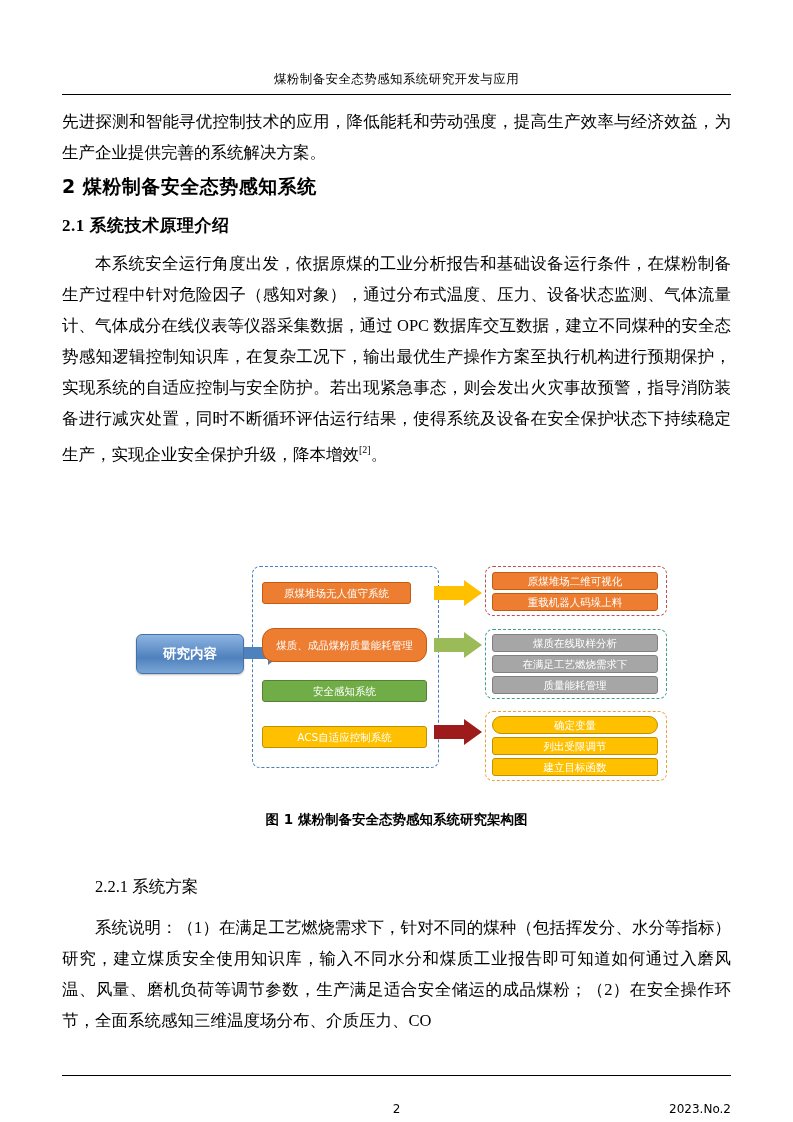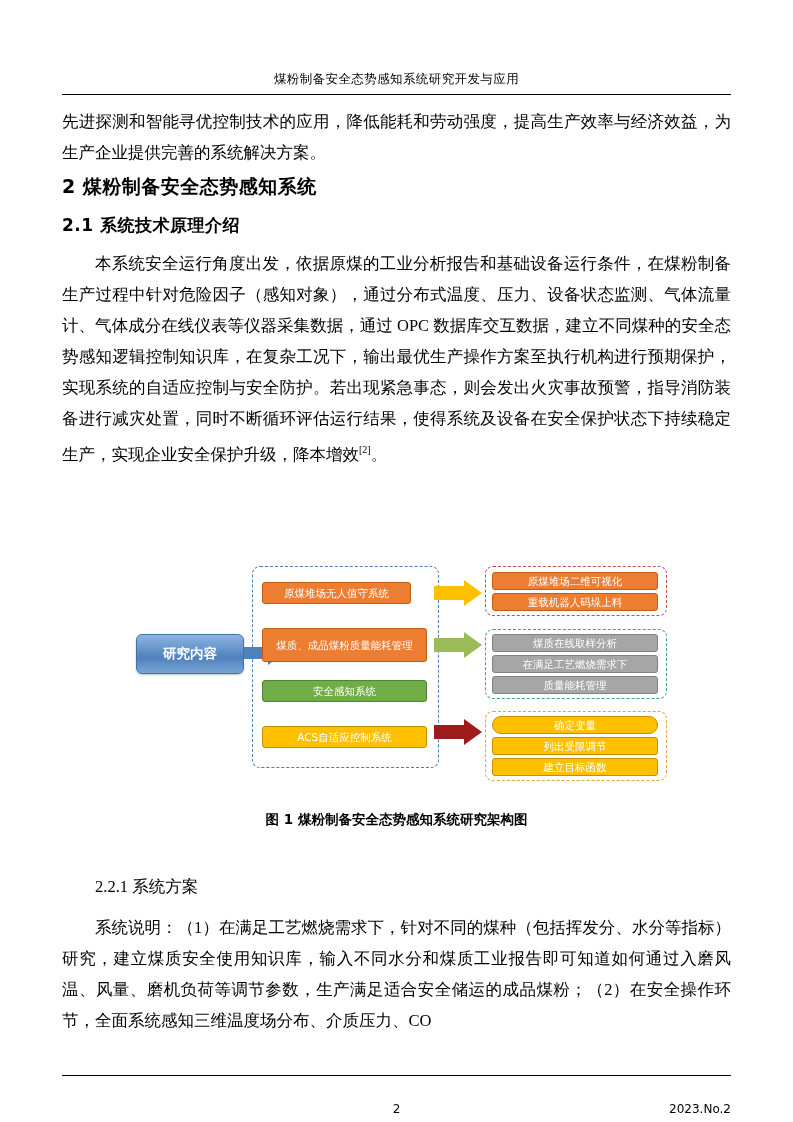--- a/index.html
+++ b/index.html
@@ -169,39 +169,39 @@
 <div class="page">
   <div class="content">
 
     <div class="doc-header">煤粉制备安全态势感知系统研究开发与应用</div>
     <div class="header-rule"></div>
 
     <div class="body-text" style="top:90px;">先进探测和智能寻优控制技术的应用，降低能耗和劳动强度，提高生产效率与经济效益，为生产企业提供完善的系统解决方案。</div>
 
     <div class="h2" style="top:158px;">2  煤粉制备安全态势感知系统</div>
 
-    <div class="h3" style="top:198px;">2.1 系统技术原理介绍</div>
+    <div class="h3" style="top:198px;font-family:Liberation Serif, serif;">2.1 系统技术原理介绍</div>
 
     <div class="body-text indent" style="top:232px;"><span>本系统安全运行角度出发，依据原煤的工业分析报告和基础设备运行条件，在煤粉制备生产过程中针对危险因子（感知对象），通过分布式温度、压力、设备状态监测、气体流量计、气体成分在线仪表等仪器采集数据，通过 OPC 数据库交互数据，建立不同煤种的安全态势感知逻辑控制知识库，在复杂工况下，输出最优生产操作方案至执行机构进行预期保护，实现系统的自适应控制与安全防护。若出现紧急事态，则会发出火灾事故预警，指导消防装备进行减灾处置，同时不断循环评估运行结果，使得系统及设备在安全保护状态下持续稳定生产，实现企业安全保护升级，降本增效</span><sup>[2]</sup><span>。</span></div>
 
     <div class="figure">
 
       <div class="dash-box dash-blue" style="left:190px; top:10px;  width:185px; height:200px;"></div>
       <div class="dash-box dash-red" style="left:423px; top:10px;  width:180px; height:48px;"></div>
       <div class="dash-box dash-green" style="left:423px; top:73px;  width:180px; height:68px;"></div>
       <div class="dash-box dash-orange" style="left:423px; top:155px; width:180px; height:68px;"></div>
 
       <div class="node node-blue" style="left:74px; top:78px; width:108px; height:40px;">研究内容</div>
 
       <svg class="arrow" style="left:182px; top:85px;" width="42" height="26">
         <polygon points="0,6 24,6 24,0 40,12 24,24 24,18 0,18" fill="#4f81bd"></polygon>
       </svg>
 
       <div class="node node-orange" style="left:200px; top:26px;  width:149px; height:22px;">原煤堆场无人值守系统</div>
-      <div class="node node-orange" style="left:200px; top:72px;  width:165px; height:34px;">煤质、成品煤粉质量能耗管理</div>
+      <div class="node node-orange" style="left:200px; top:72px;  width:165px; height:34px;border-radius:12px;">煤质、成品煤粉质量能耗管理</div>
       <div class="node node-green" style="left:200px; top:124px; width:165px; height:22px;">安全感知系统</div>
       <div class="node node-yellow" style="left:200px; top:170px; width:165px; height:22px;">ACS自适应控制系统</div>
 
       <svg class="arrow" style="left:372px; top:24px;" width="50" height="26">
         <polygon points="0,6 30,6 30,0 48,13 30,26 30,20 0,20" fill="#ffc000"></polygon>
       </svg>
       <svg class="arrow" style="left:372px; top:76px;" width="50" height="26">
         <polygon points="0,6 30,6 30,0 48,13 30,26 30,20 0,20" fill="#9bbb59"></polygon>
       </svg>
       <svg class="arrow" style="left:372px; top:163px;" width="50" height="26">

